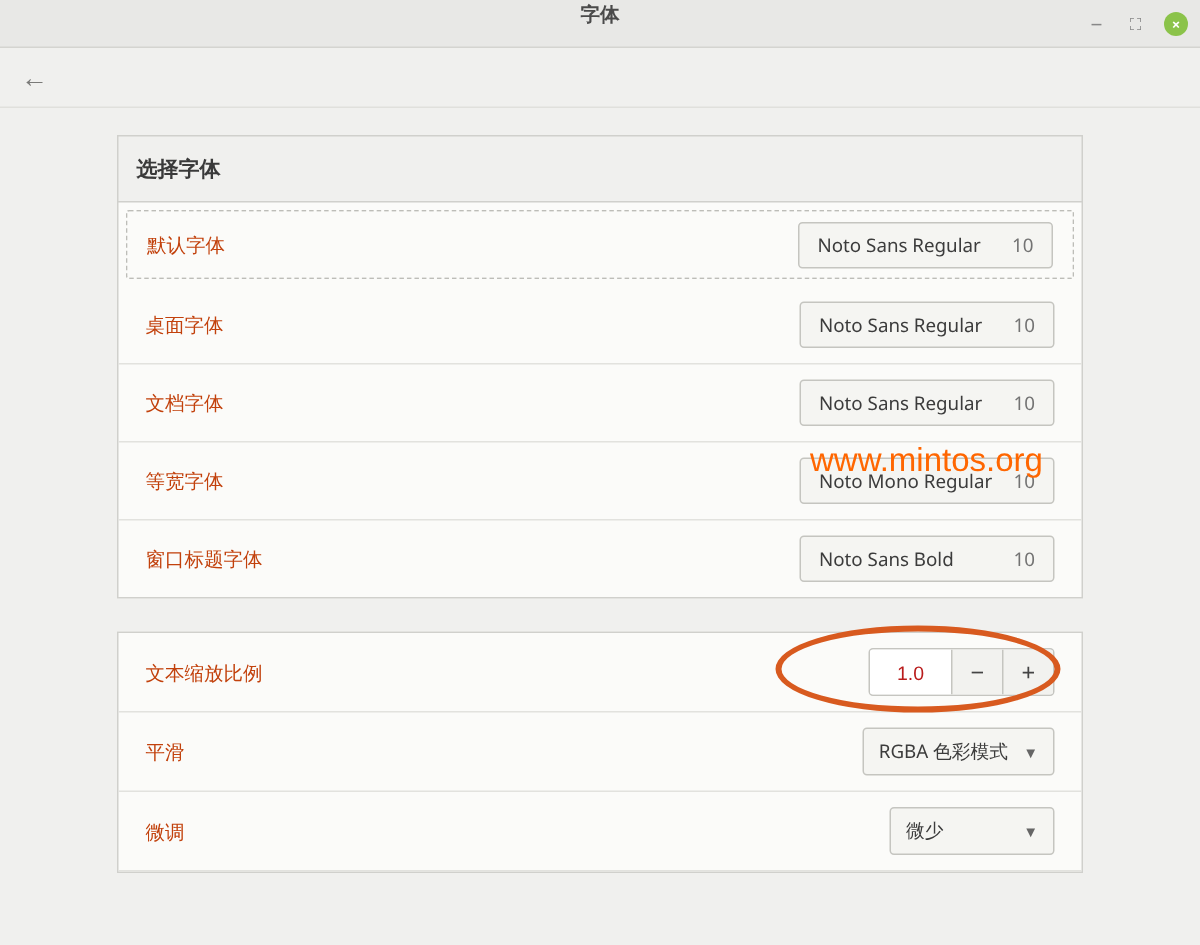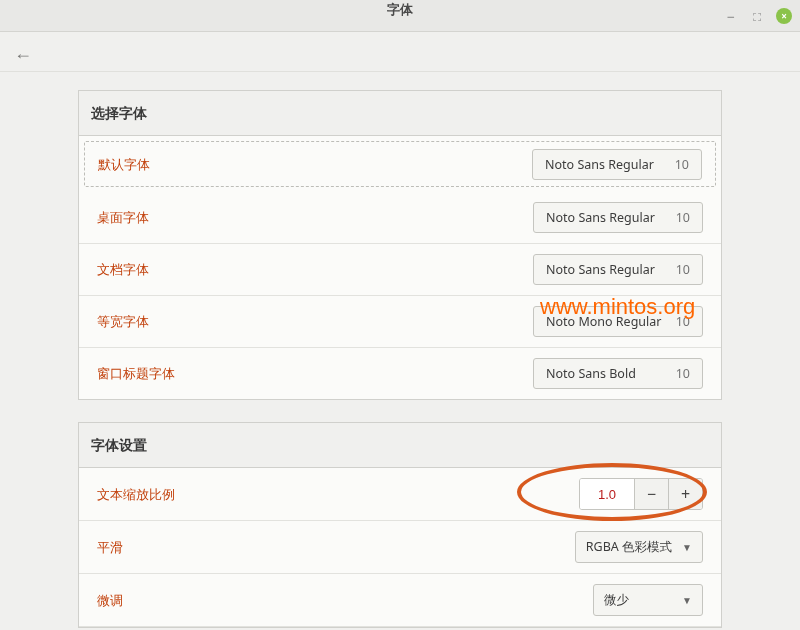--- a/index.html
+++ b/index.html
@@ -195,21 +195,20 @@
       <div class="font-btn">
         <span>Noto Sans Bold</span>
         <span class="size">10</span>
       </div>
     </div>
 
   </div>
 
   <div class="section-gap"></div>
 
-  <div class="section-header">字体设置</div>
   <div class="section-body rel">
 
     <div class="row">
       <span class="row-label">文本缩放比例</span>
       <div class="stepper">
         <input type="text" value="1.0" style="">
         <div class="step-btn">−</div>
         <div class="step-btn">+</div>
       </div>
     </div>

